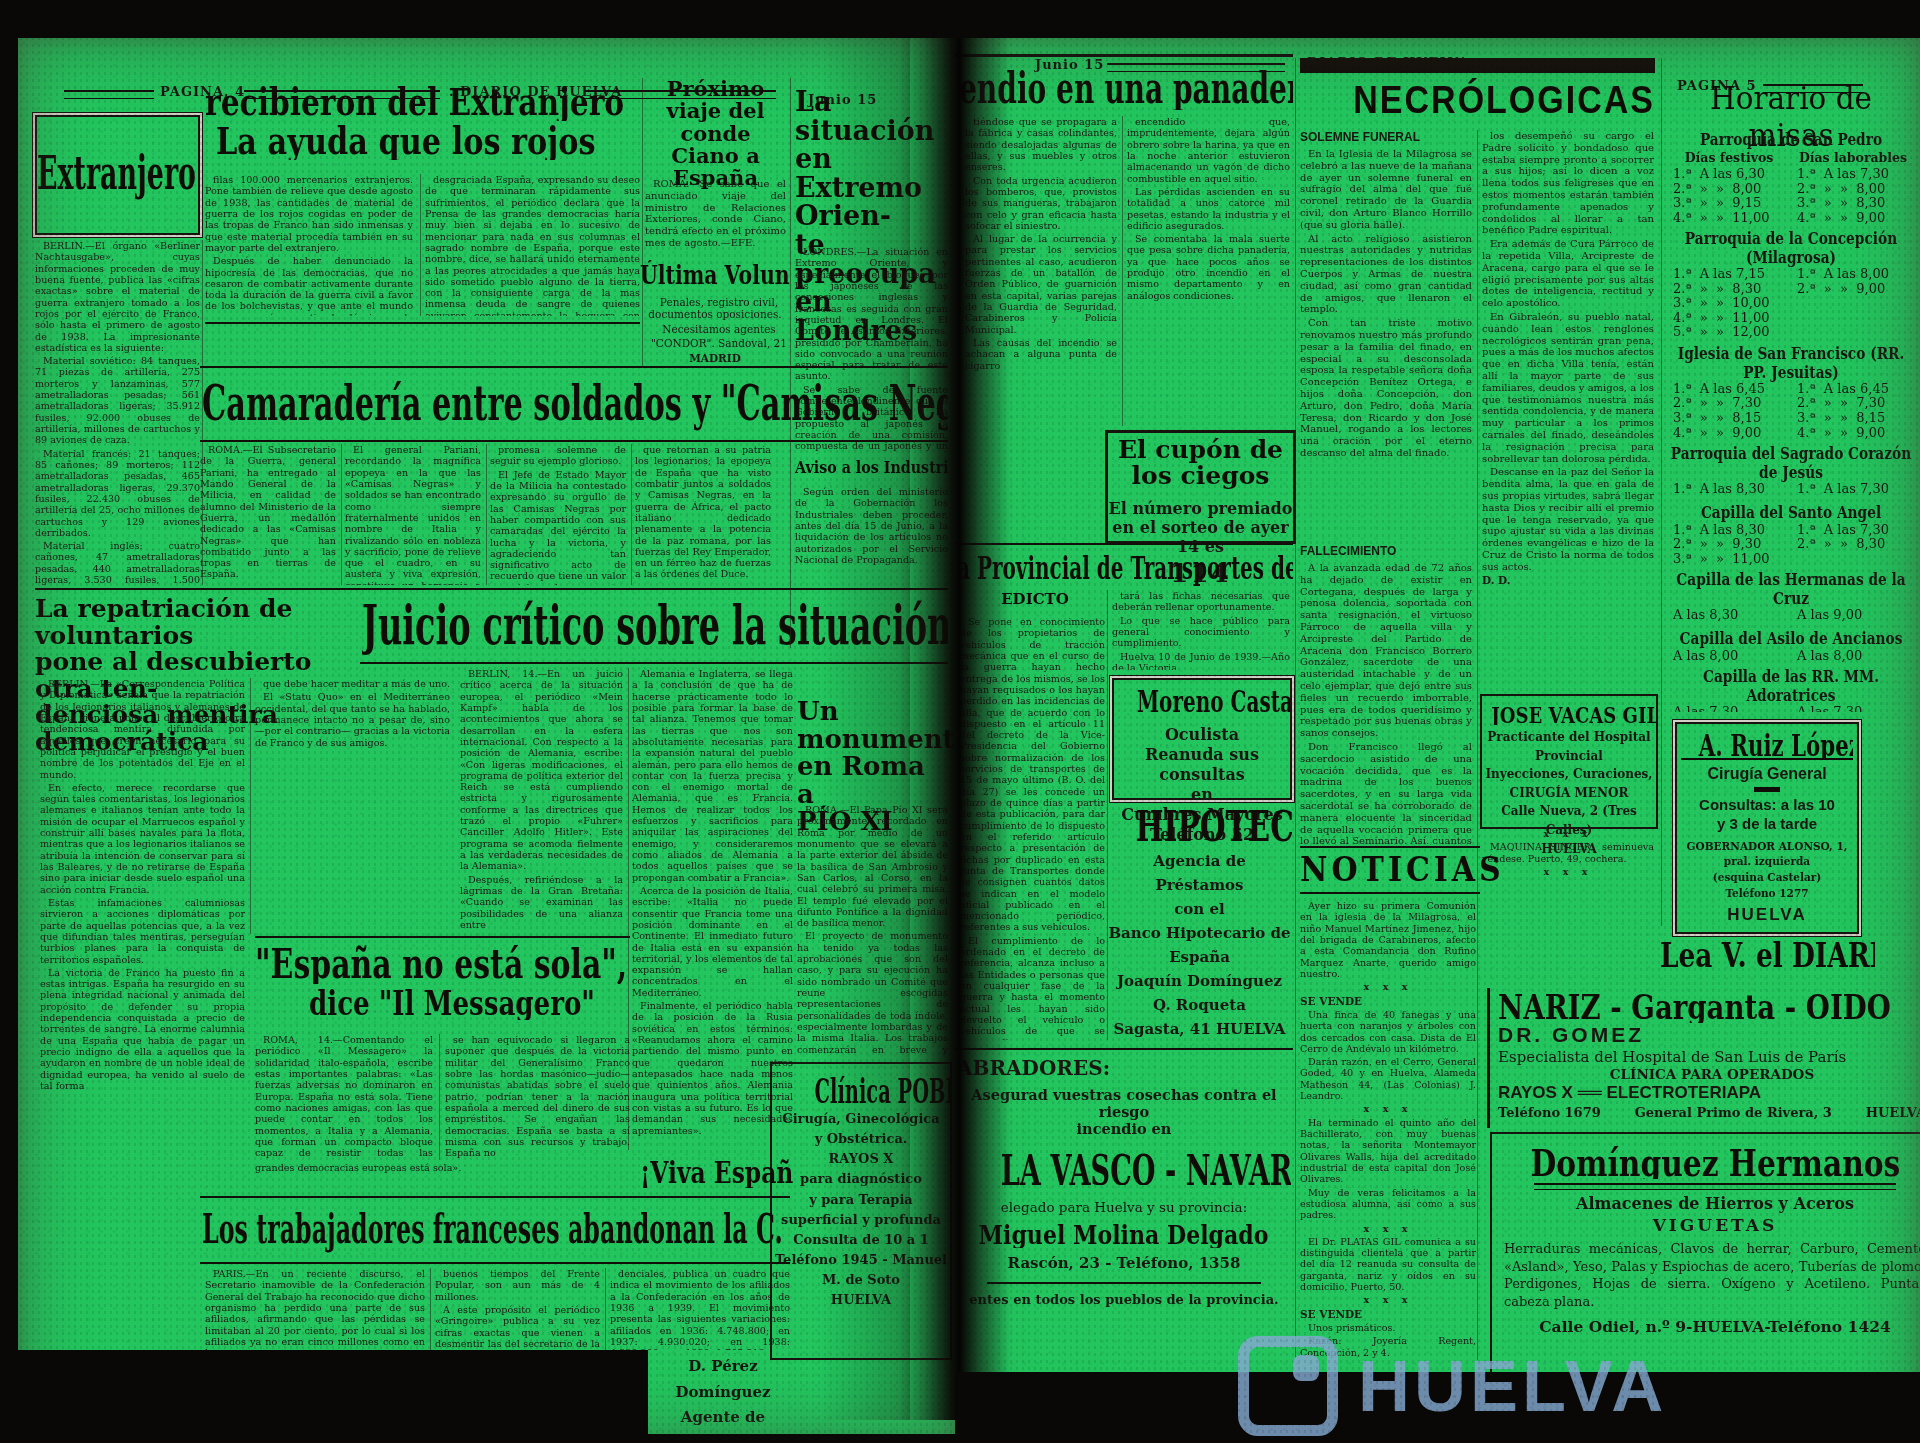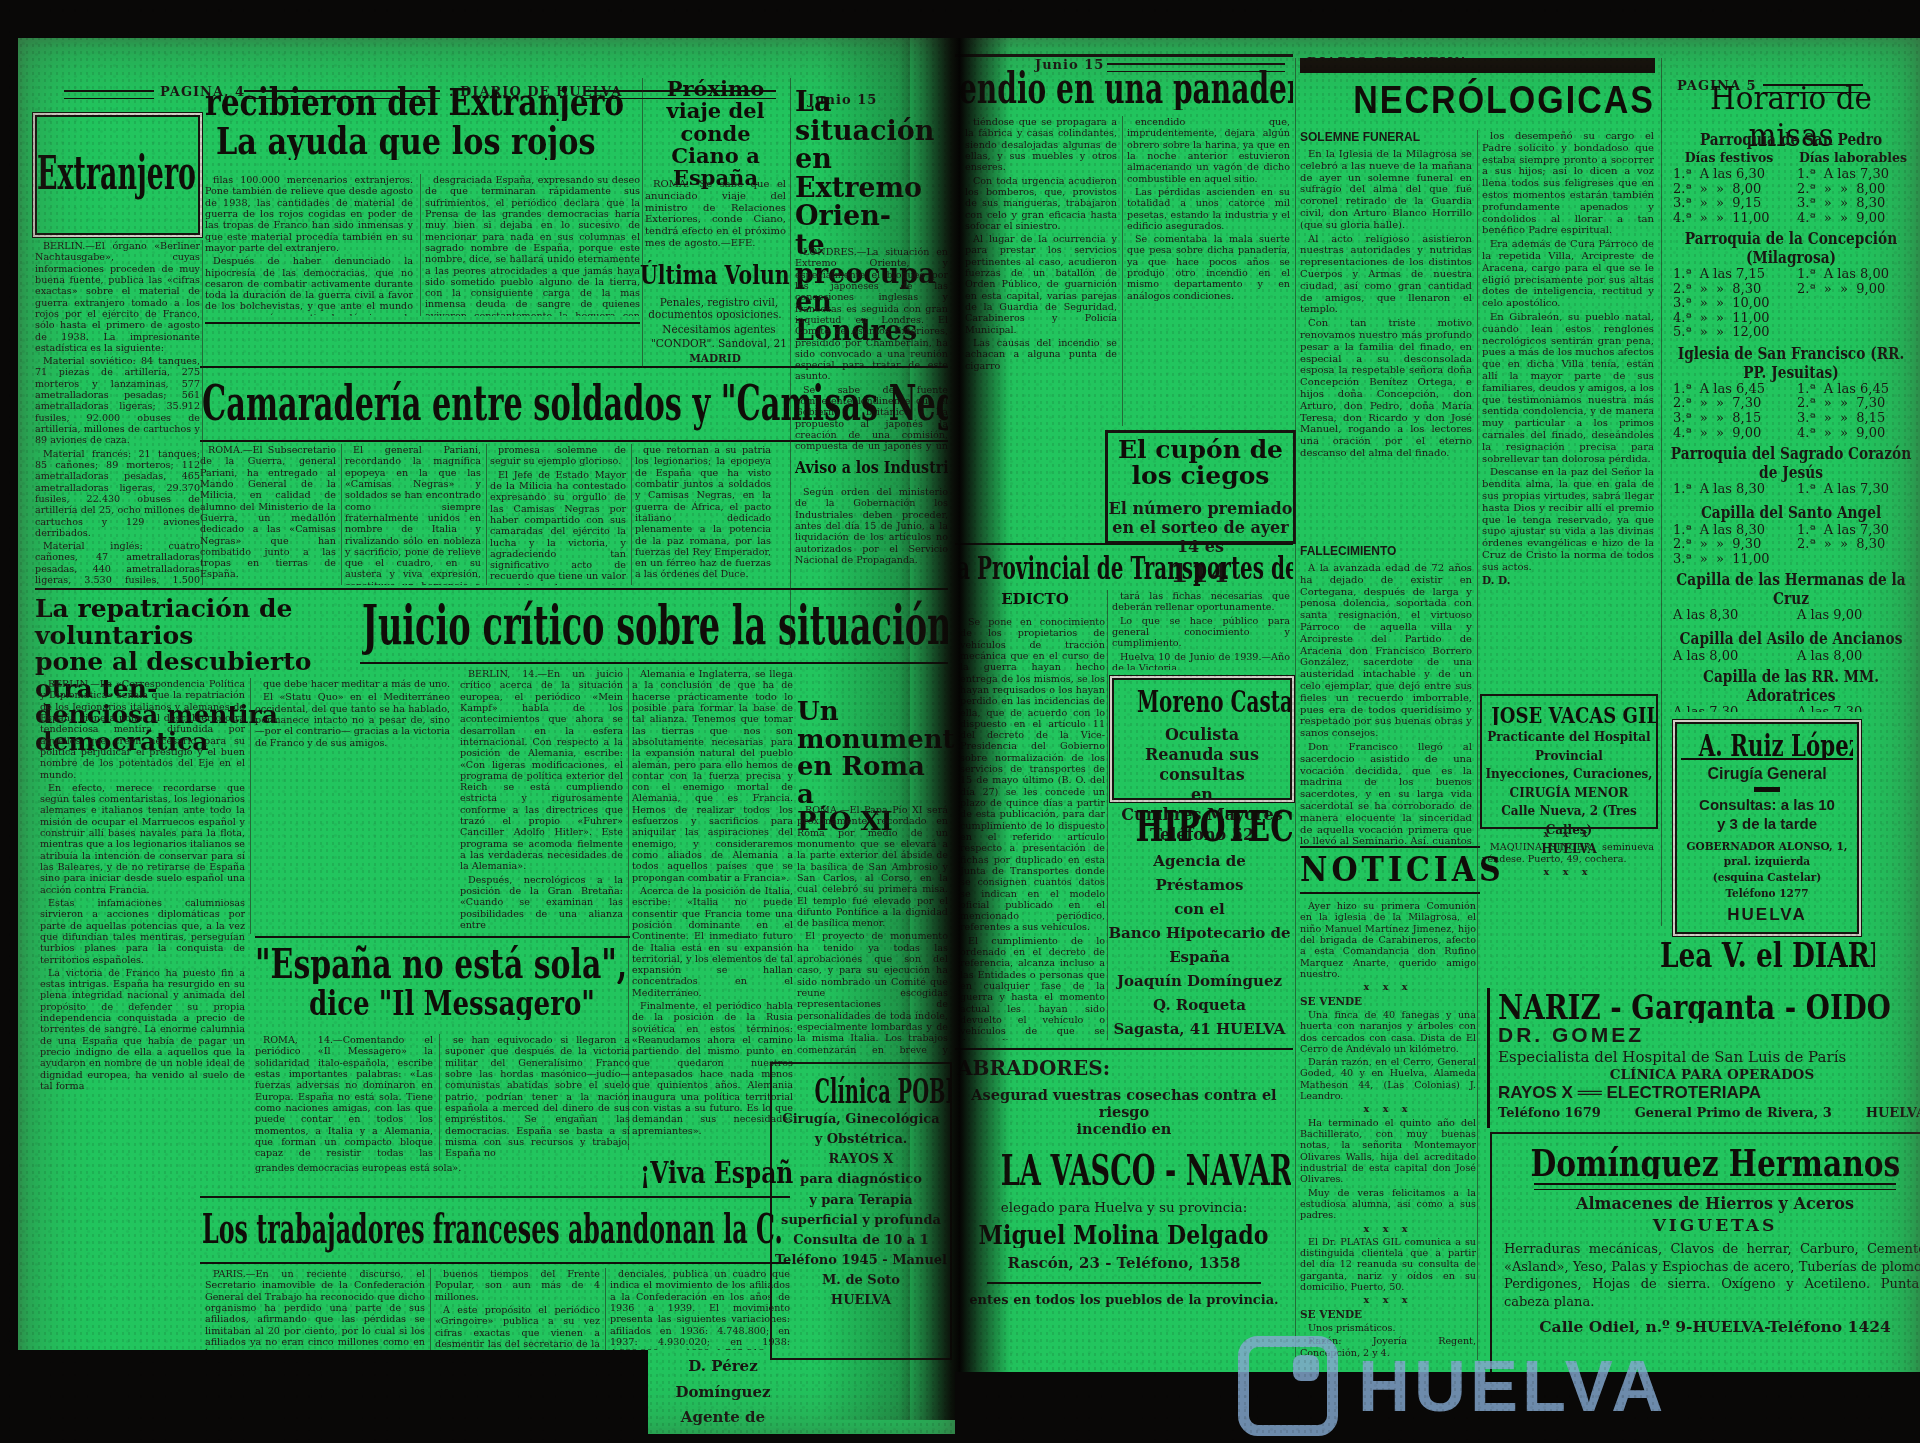--- a/index.html
+++ b/index.html
@@ -156,21 +156,21 @@
           <p>que debe hacer meditar a más de uno.</p>
           <p>El «Statu Quo» en el Mediterráneo occidental, del que tanto se ha hablado, permanece intacto no a pesar de, sino —por el contrario— gracias a la victoria de Franco y de sus amigos.</p>
         </div>
 
     <div class="disp abs" style="left:344px;top:556px;width:586px;height:66px;font-size:42px;">
       <span style="transform:scale(.8,1.28);transform-origin:left top;">Juicio crítico sobre la situación europea</span>
     </div>
     <div class="hr" style="left:342px;top:624px;width:588px;"></div>
     <div class="col" style="left:442px;top:630px;width:163px;height:264px;">
           <p>BERLIN, 14.—En un juicio crítico acerca de la situación europea, el periódico «Mein Kampf» habla de los acontecimientos que ahora se desarrollan en la esfera internacional. Con respecto a la posición de Alemania, escribe: «Con ligeras modificaciones, el programa de política exterior del Reich se está cumpliendo estricta y rigurosamente conforme a las directrices que trazó el propio «Fuhrer» Canciller Adolfo Hitler». Este programa se acomoda fielmente a las verdaderas necesidades de la Alemania».</p>
-          <p>Después, necrológicos a la posición de la Gran Bretaña: «Cuando se examinan las posibilidades de una alianza entre</p>
+          <p>Después, refiriéndose a la lágrimas de la Gran Bretaña: «Cuando se examinan las posibilidades de una alianza entre</p>
         </div>
     <div class="col" style="left:614px;top:630px;width:161px;height:482px;">
           <p>Alemania e Inglaterra, se llega a la conclusión de que ha de hacerse prácticamente todo lo posible para formar la base de tal alianza. Tenemos que tomar las tierras que nos son absolutamente necesarias para la expansión natural del pueblo alemán, pero para ello hemos de contar con la fuerza precisa y con el enemigo mortal de Alemania, que es Francia. Hemos de realizar todos los esfuerzos y sacrificios para aniquilar las aspiraciones del enemigo, y consideraremos como aliados de Alemania a todos aquellos países que se propongan combatir a Francia».</p>
           <p>Acerca de la posición de Italia, escribe: «Italia no puede consentir que Francia tome una posición dominante en el Continente. El inmediato futuro de Italia está en su expansión territorial, y los elementos de tal expansión se hallan concentrados en el Mediterráneo.</p>
           <p>Finalmente, el periódico habla de la posición de la Rusia soviética en estos términos: «Reanudamos ahora el camino partiendo del mismo punto en que quedaron nuestros antepasados hace nada menos que quinientos años. Alemania inaugura una política territorial con vistas a su futuro. Es lo que demandan sus necesidades apremiantes».</p>
         </div>
 
     <div class="hr" style="left:237px;top:898px;width:375px;"></div>
     <div class="disp abs ctr" style="left:237px;top:906px;width:375px;font-size:34px;">
       <span style="transform:scale(.88,1.2);">"España  no  está  sola",</span>

